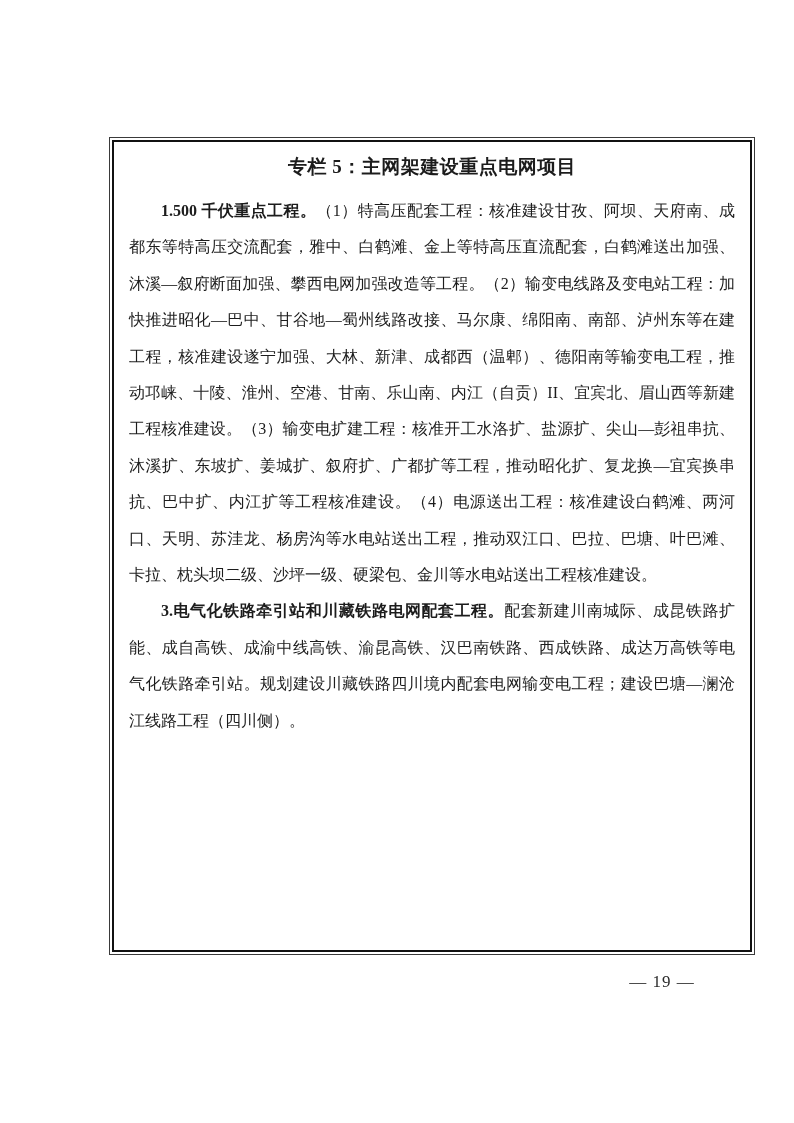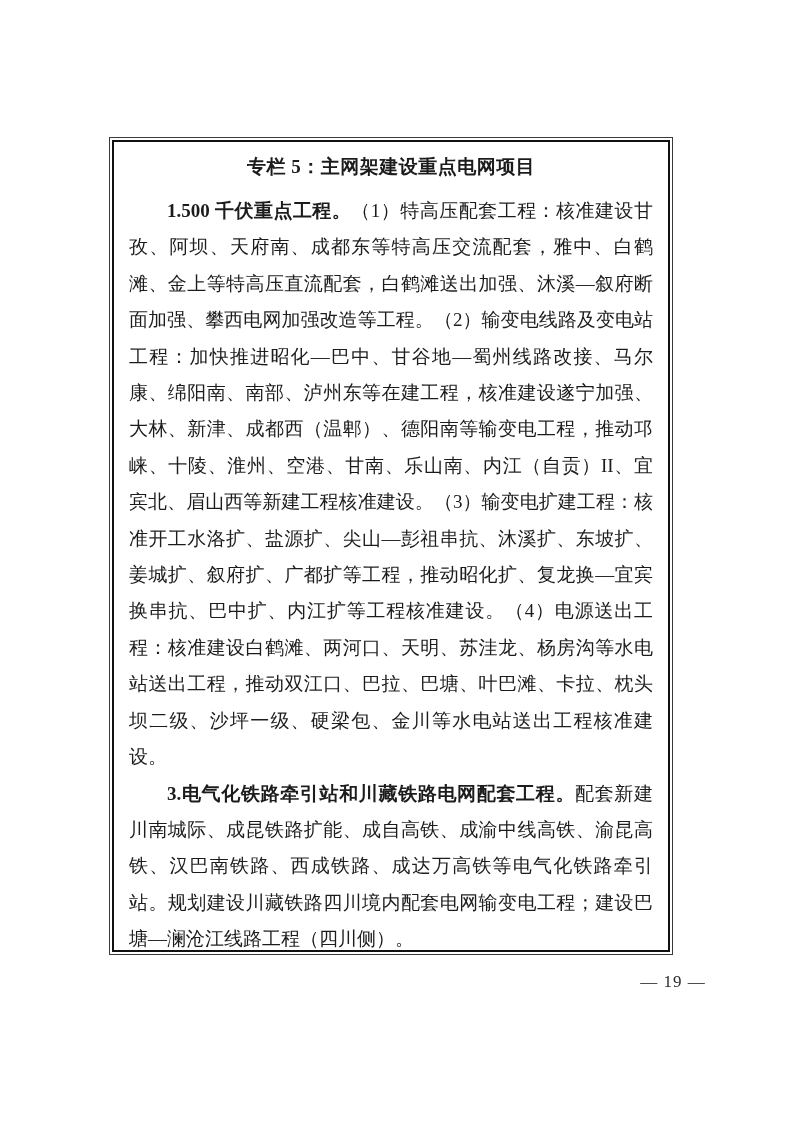--- a/index.html
+++ b/index.html
@@ -11,41 +11,41 @@
     width: 794px;
     height: 1123px;
     position: relative;
     font-family: "Liberation Serif", "DejaVu Serif", serif;
     color: #1c1c1c;
   }
   .panel {
     position: absolute;
     left: 112px;
     top: 140px;
-    width: 558px;
+    width: 640px;
     height: 812px;
     box-sizing: border-box;
     border: 2.5px solid #111111;
     outline: 1px solid #3a3a3a;
     outline-offset: 2px;
     padding: 8px 15px 6px 15px;
     overflow: hidden;
     background: #ffffff;
   }
   .panel-title {
     text-align: center;
     font-size: 19px;
     font-weight: bold;
     line-height: 34px;
     margin: 0 0 9px 0;
     letter-spacing: 0.5px;
   }
   .para {
     margin: 0;
-    font-size: 19px;
+    font-size: 16px;
     line-height: 36.4px;
     text-align: justify;
     text-justify: inter-ideograph;
     text-indent: 2em;
   }
   .para .lead {
     font-weight: bold;
     font-style: normal;
   }
   .page-number {
@@ -53,21 +53,21 @@
     left: 0;
     top: 972px;
     width: 100%;
     text-align: center;
     font-size: 17px;
     color: #2b2b2b;
     letter-spacing: 1px;
   }
   .page-number .inner {
     position: relative;
-    left: 276px; 
+    left: 265px; 
   }
 </style>
 </head>
 <body>
 
 <div class="panel">
   <p class="panel-title">专栏 5：主网架建设重点电网项目</p>
 
   <p class="para"><span class="lead">1.500 千伏重点工程。</span><span>（1）特高压配套工程：核准建设甘孜、阿坝、天府南、成都东等特高压交流配套，雅中、白鹤滩、金上等特高压直流配套，白鹤滩送出加强、沐溪—叙府断面加强、攀西电网加强改造等工程。（2）输变电线路及变电站工程：加快推进昭化—巴中、甘谷地—蜀州线路改接、马尔康、绵阳南、南部、泸州东等在建工程，核准建设遂宁加强、大林、新津、成都西（温郫）、德阳南等输变电工程，推动邛崃、十陵、淮州、空港、甘南、乐山南、内江（自贡）II、宜宾北、眉山西等新建工程核准建设。（3）输变电扩建工程：核准开工水洛扩、盐源扩、尖山—彭祖串抗、沐溪扩、东坡扩、姜城扩、叙府扩、广都扩等工程，推动昭化扩、复龙换—宜宾换串抗、巴中扩、内江扩等工程核准建设。（4）电源送出工程：核准建设白鹤滩、两河口、天明、苏洼龙、杨房沟等水电站送出工程，推动双江口、巴拉、巴塘、叶巴滩、卡拉、枕头坝二级、沙坪一级、硬梁包、金川等水电站送出工程核准建设。</span></p>
 

